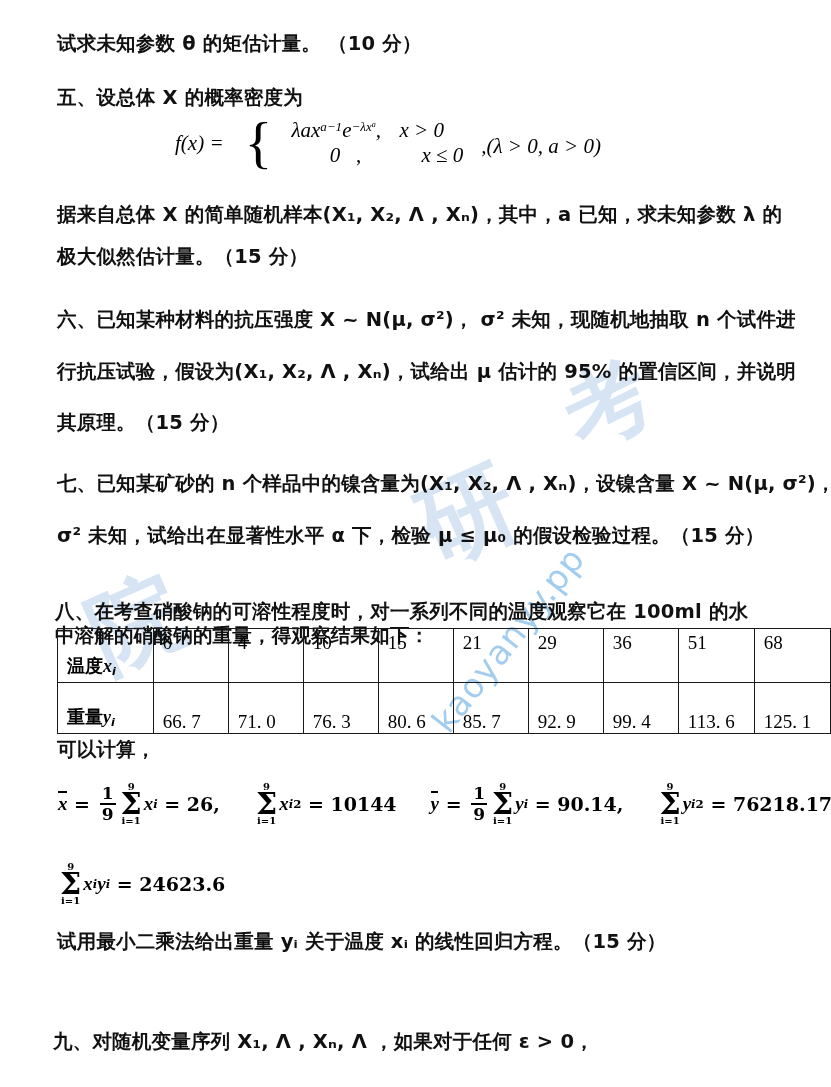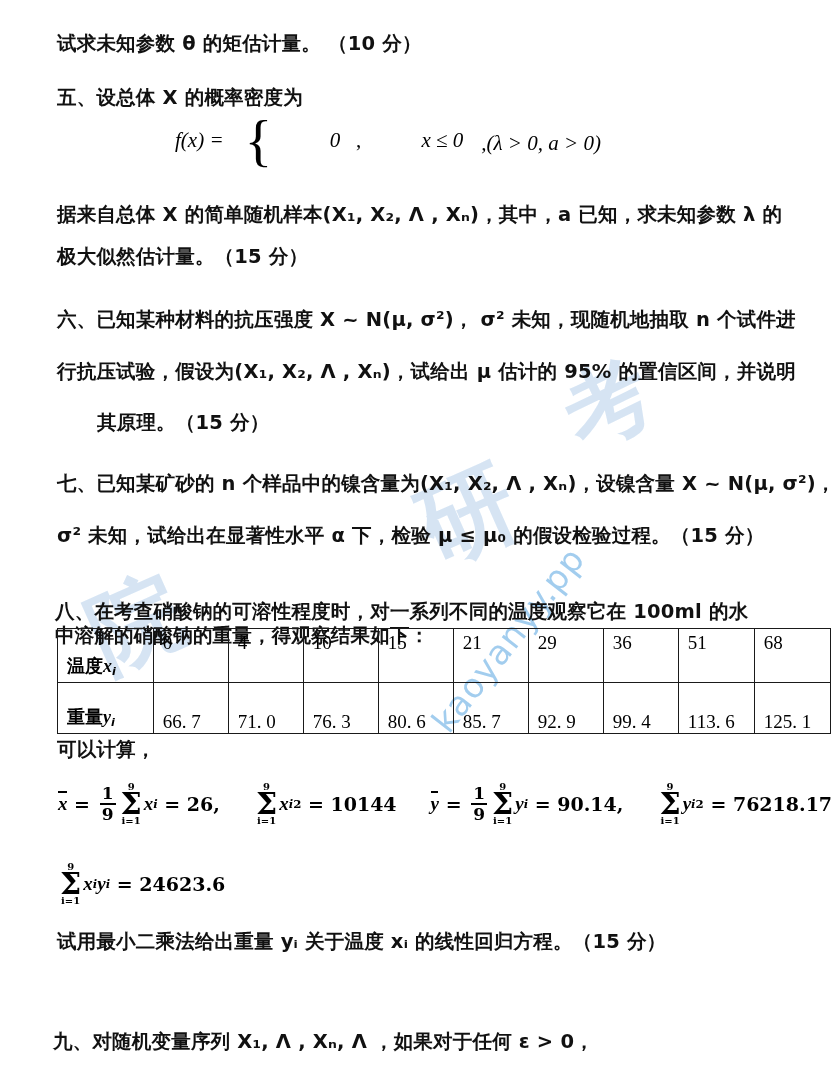--- a/index.html
+++ b/index.html
@@ -203,35 +203,41 @@
 
     <div class="ln cjk" style="left:57px; top:32px;">试求未知参数 θ 的矩估计量。 （10 分）</div>
 
     <div class="ln cjk" style="left:57px; top:86px;">五、设总体 X 的概率密度为</div>
 
     <div class="formula-pw">
       <span class="mi">f(x) =</span>
       <span class="brace">{</span>
       <span class="pw-rows">
         <span class="pw-row">
+          <span class="pw-l">
+            <span>λax</span><sup>a−1</sup><span>e</span><sup><span>−λx</span><sup>a</sup></sup><span>,</span>
+          </span>
+          <span class="pw-r">x &gt; 0</span>
+        </span>
+        <span class="pw-row">
           <span class="pw-l" style="text-align:center; padding-right:22px;">
             <span>0</span><span style="font-style:normal;">&nbsp;&nbsp;&nbsp;,</span>
           </span>
           <span class="pw-r">x ≤ 0</span>
         </span>
       </span>
       <span class="pw-tail">,(λ &gt; 0, a &gt; 0)</span>
     </div>
 
     <div class="ln cjk" style="left:57px; top:203px;">据来自总体 X 的简单随机样本(X₁, X₂, Λ , Xₙ)，其中，a 已知，求未知参数 λ 的</div>
     <div class="ln cjk" style="left:57px; top:245px;">极大似然估计量。（15 分）</div>
 
     <div class="ln cjk" style="left:57px; top:308px;">六、已知某种材料的抗压强度 X ~ N(μ, σ²)， σ² 未知，现随机地抽取 n 个试件进</div>
     <div class="ln cjk" style="left:57px; top:360px;">行抗压试验，假设为(X₁, X₂, Λ , Xₙ)，试给出 μ 估计的 95% 的置信区间，并说明</div>
-    <div class="ln cjk" style="left:57px; top:411px;margin-left:40px;">其原理。（15 分）</div>
+    <div class="ln cjk" style="left:57px; top:411px;">其原理。（15 分）</div>
 
     <div class="ln cjk" style="left:57px; top:472px;">七、已知某矿砂的 n 个样品中的镍含量为(X₁, X₂, Λ , Xₙ)，设镍含量 X ~ N(μ, σ²)，</div>
     <div class="ln cjk" style="left:57px; top:524px;">σ² 未知，试给出在显著性水平 α 下，检验 μ ≤ μ₀ 的假设检验过程。（15 分）</div>
 
     <div class="ln cjk" style="left:55px; top:600px;">八、在考查硝酸钠的可溶性程度时，对一系列不同的温度观察它在 100ml 的水</div>
     <div class="ln cjk" style="left:55px; top:624px;">中溶解的硝酸钠的重量，得观察结果如下：</div>
 
     <table class="data">
       <tbody>
           <tr class="r1">

